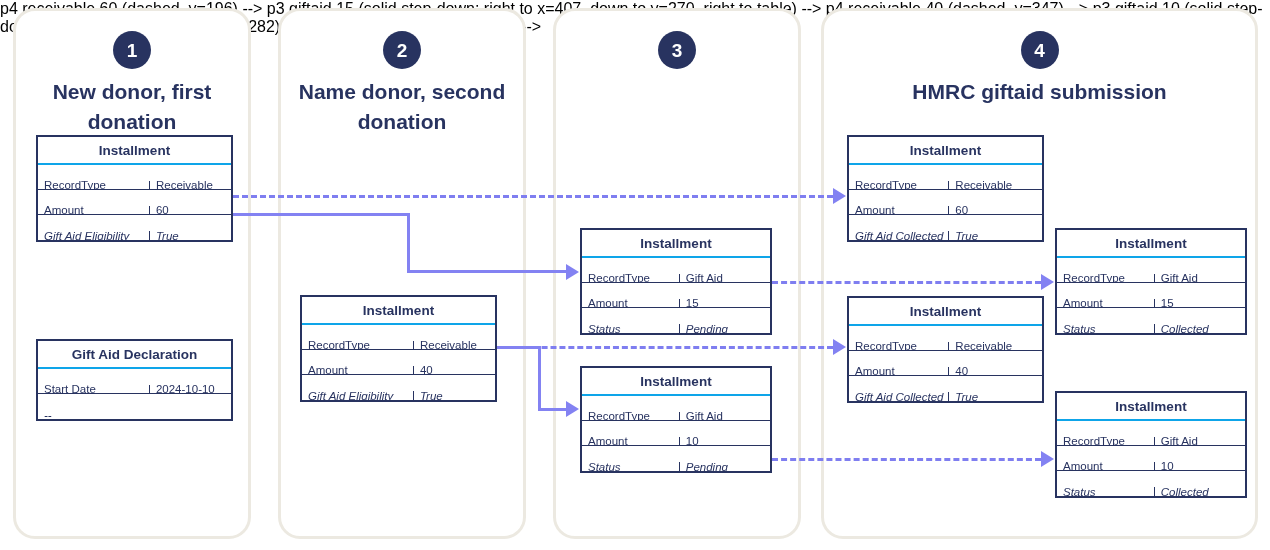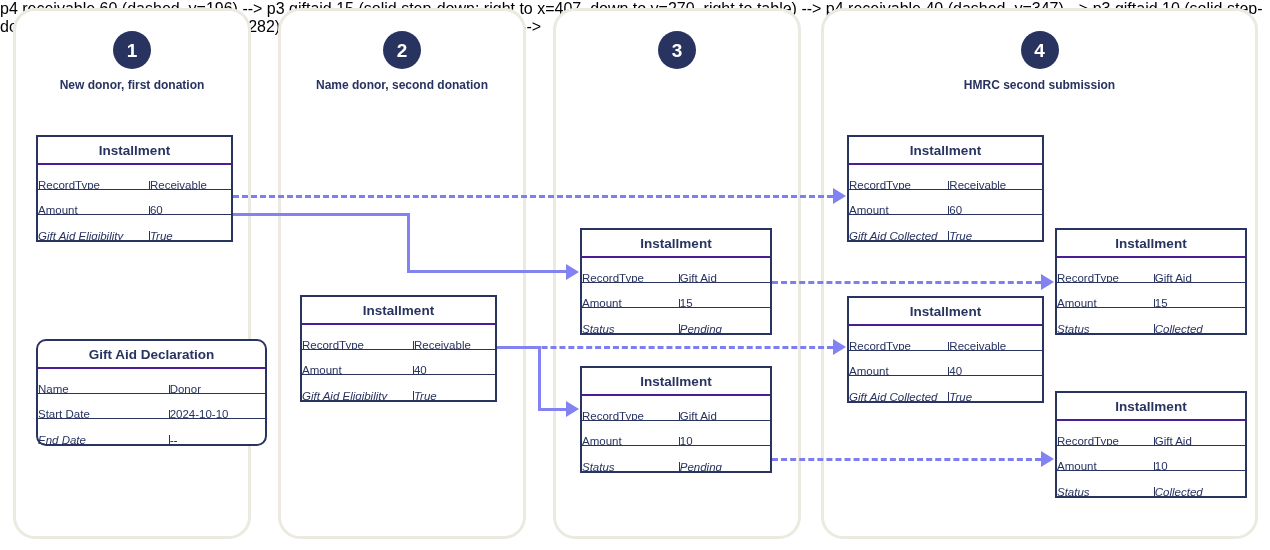--- a/index.html
+++ b/index.html
@@ -45,54 +45,54 @@
     align-items: center;
     justify-content: center;
     line-height: 1;
   }
   .panel-title {
     position: absolute;
     top: 66px;
     left: 16px; right: 16px;
     text-align: center;
     color: #283360;
-    font-size: 12px;
+    font-size: 21px;
     font-weight: bold;
     line-height: 1.45;
   }
 
   
   .tbl {
     position: absolute;
     border: 2px solid #283360;
     background: #ffffff;
     border-collapse: collapse;
     z-index: 5;
   }
   .tbl .thead {
     height: 28px;
     display: flex;
     align-items: center;
     justify-content: center;
-    border-bottom: 2px solid #4c1d95;
+    border-bottom: 2px solid #0ea5e9;
     color: #283360;
     font-size: 13.5px;
     font-weight: bold;
   }
   .tbl .trow {
     height: 25px;
     display: flex;
     border-bottom: 1.5px solid #283360;
   }
   .tbl .trow:last-child { border-bottom: none; font-style: italic; }
   .tbl .tkey,
   .tbl .tval {
     display: flex;
     align-items: center;
-    padding-left: 0;
+    padding-left: 6px;
     color: #283360;
     font-size: 11.5px;
     overflow: hidden;
     white-space: nowrap;
     margin-top: 16px;
   }
   .tbl .tkey {
     border-right: 1.5px solid #283360;
   }
 
@@ -150,32 +150,27 @@
       <div class="tkey">Amount</div>
       <div class="tval">60</div>
     </div>
     <div class="trow">
       <div class="tkey">Gift Aid Eligibility</div>
       <div class="tval">True</div>
     </div>
   </div>
 
   
-  <div class="tbl split-58" style="left:36px; top:339px; width:231px;border-radius:10px;">
+  <div class="tbl split-58" style="left:36px; top:339px; width:197px;">
     <div class="thead">Gift Aid Declaration</div>
-    <div class="trow">
-      <div class="tkey">Name</div>
-      <div class="tval">Donor</div>
-    </div>
     <div class="trow">
       <div class="tkey">Start Date</div>
       <div class="tval">2024-10-10</div>
     </div>
     <div class="trow">
-      <div class="tkey">End Date</div>
       <div class="tval">--</div>
     </div>
   </div>
 
   
   <div class="panel" id="panel-2">
     <div class="step-badge">2</div>
     <div class="panel-title">Name donor, second donation</div>
   </div>
 
@@ -228,21 +223,21 @@
     </div>
     <div class="trow">
       <div class="tkey">Status</div>
       <div class="tval">Pending</div>
     </div>
   </div>
 
   
   <div class="panel" id="panel-4">
     <div class="step-badge">4</div>
-    <div class="panel-title">HMRC second submission</div>
+    <div class="panel-title">HMRC giftaid submission</div>
   </div>
 
   <div class="tbl split-52" style="left:847px; top:135px; width:197px;">
     <div class="thead">Installment</div>
     <div class="trow">
       <div class="tkey">RecordType</div>
       <div class="tval">Receivable</div>
     </div>
     <div class="trow">
       <div class="tkey">Amount</div>

